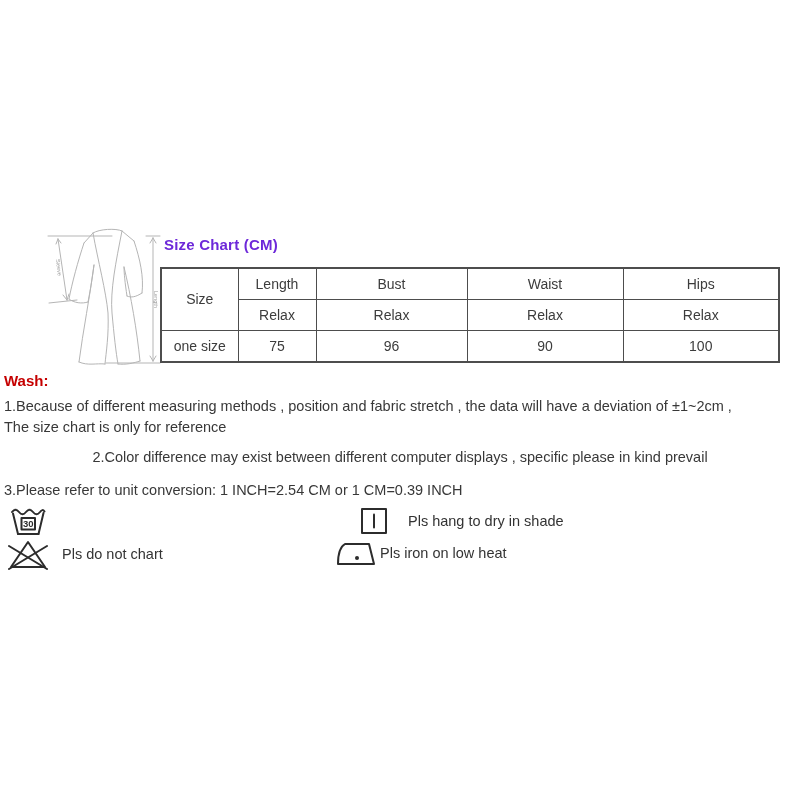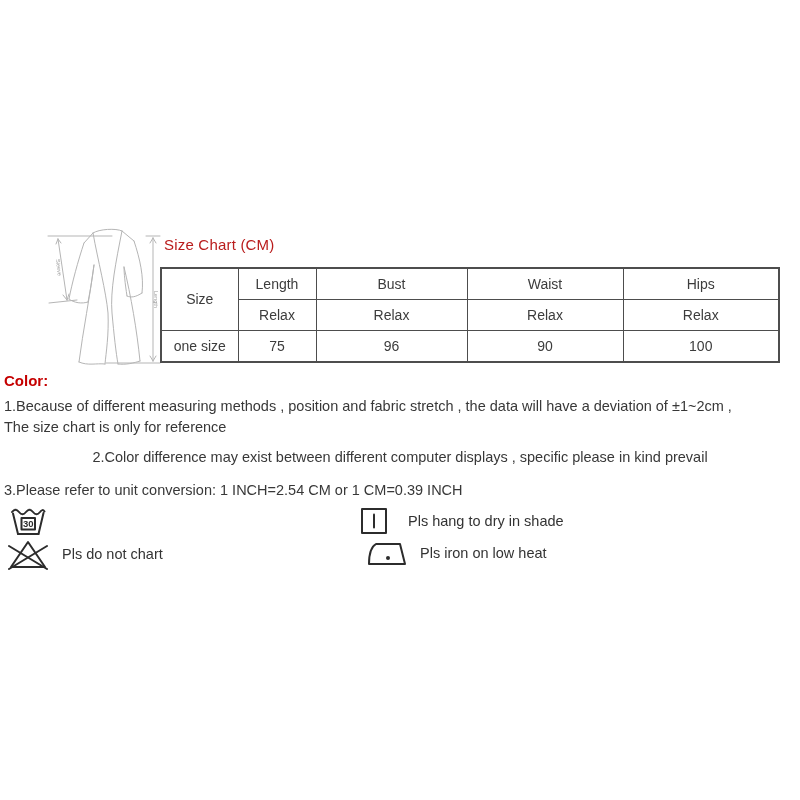--- a/index.html
+++ b/index.html
@@ -10,21 +10,21 @@
     position: relative;
     overflow: hidden;
   }
 
   
   .sketch { position: absolute; left: 36px; top: 221px; width: 126px; height: 152px; }
 
   
   .chart-title {
     position: absolute; left: 164px; top: 236px;
-    font-size: 15px; font-weight: normal; color: #b91c1c;
+    font-size: 15px; font-weight: bold; color: #6d28d9;
     letter-spacing: 0.2px;
   }
 
   
   table.size-table {
     position: absolute; left: 160px; top: 267px;
     border-collapse: collapse; table-layout: fixed;
     width: 618px;
     font-size: 14px; color: #3c3c3c;
   }
@@ -54,21 +54,21 @@
 
   
   .care-item {
     position: absolute; display: flex; align-items: center;
     height: 32px; color: #333333; font-size: 14.5px;
   }
   .care-item .icon-box { display: flex; align-items: center; justify-content: center; }
   .care-wash  { left: 10px;  top: 505px; gap: 22px; text-decoration: underline; }
   .care-hang  { left: 360px; top: 505px; gap: 20px;  }
   .care-bleach{ left: 6px;   top: 538px; gap: 12px; }
-  .care-iron  { left: 367px; top: 537px; gap: 13px; text-align: right;  }
+  .care-iron  { left: 336px; top: 537px; gap: 4px; text-align: right;  }
 
   svg .ln  { stroke: #2c2c2c; stroke-width: 2; fill: none; stroke-linecap: round; stroke-linejoin: round; }
   svg .thin{ stroke: #b5b5b5; stroke-width: 1; fill: none; stroke-linecap: round; stroke-linejoin: round; }
   svg .lbl { fill: #9a9a9a; font-family: "Liberation Sans", sans-serif; }
 </style>
 </head>
 <body>
 
 <div class="sketch">
   <svg width="126" height="152" viewBox="0 0 126 152">
@@ -144,21 +144,21 @@
     <tr class="r-data">
       <td>one size</td>
       <td>75</td>
       <td>96</td>
       <td>90</td>
       <td>100</td>
     </tr>
   </tbody>
 </table>
 
-<div class="note-heading">Color:</div>
+<div class="note-heading">Wash:</div>
 <div class="note note-1">1.Because of different measuring methods , position and fabric stretch , the data will have a deviation of ±1~2cm ,
 The size chart is only for reference</div>
 <div class="note note-2">2.Color difference may exist between different computer displays , specific please in kind prevail</div>
 <div class="note note-3">3.Please refer to unit conversion: 1 INCH=2.54 CM or 1 CM=0.39 INCH</div>
 
 <div class="care-item care-wash">
   <span class="icon-box">
     <svg width="36" height="30" viewBox="0 0 36 30">
       <path class="ln" d="M2,6 Q5.5,1.5 9,6 Q12.5,10.5 16,6 Q19.5,1.5 23,6 Q26.5,10.5 30,6 Q32.5,2.5 34.5,5.5"></path>
       <path class="ln" d="M3,7.5 L8,28"></path>

